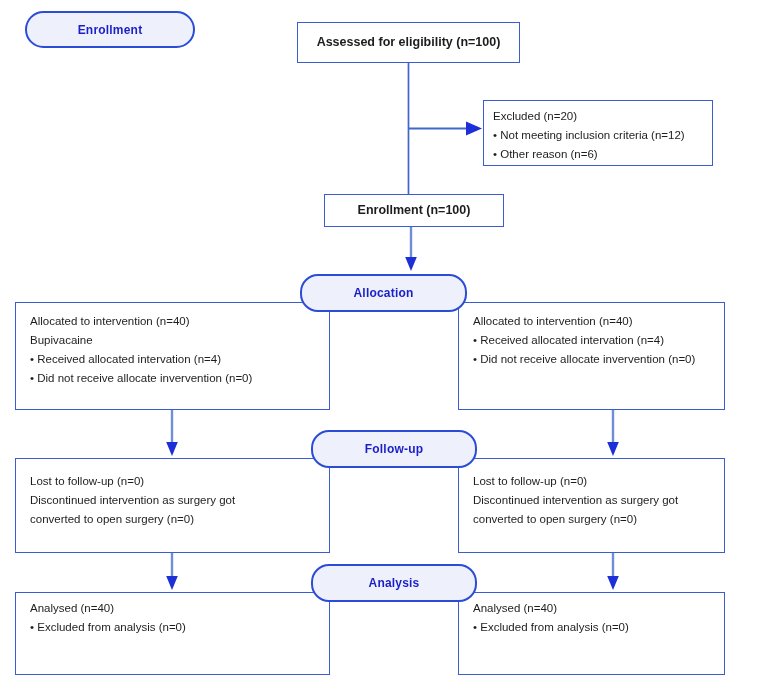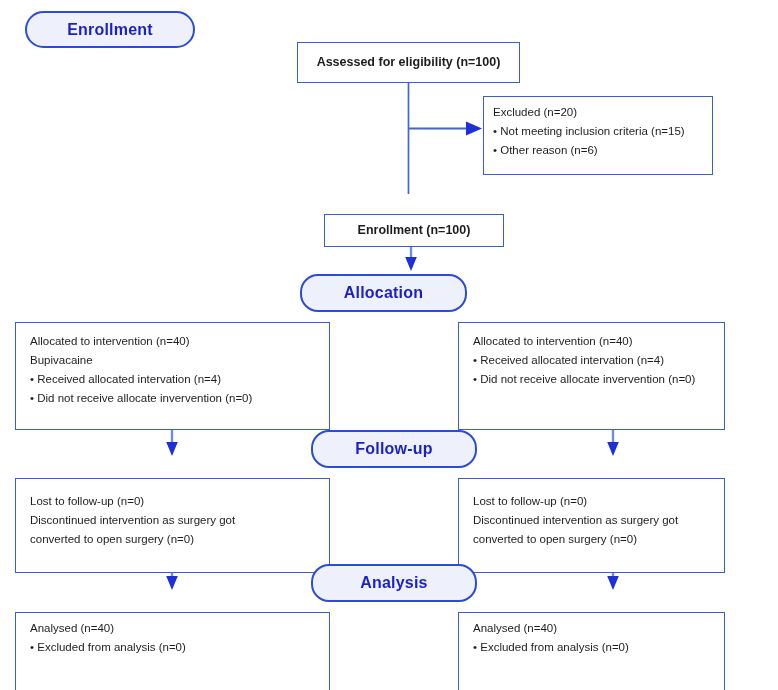--- a/index.html
+++ b/index.html
@@ -12,21 +12,20 @@
     overflow: hidden;
   }
   .wires { position: absolute; left: 0; top: 0; z-index: 1; }
   .box {
     position: absolute;
     box-sizing: border-box;
     border: 1.5px solid #3a5ed2;
     background: #ffffff;
     z-index: 2;
     color: #1d1d1f;
-    margin-top: 20px;
   }
   .head-box { display: flex; align-items: center; justify-content: center; }
   .head-box .line { font-weight: bold; font-size: 12.5px; }
   .text-box { padding: 9px 8px 0 14px; }
   .line {
     font-size: 11.5px;
     line-height: 19px;
     white-space: pre;
     color: #1d1d1f;
   }
@@ -35,21 +34,21 @@
     box-sizing: border-box;
     border: 2px solid #2b4cd6;
     background: #eef1fb;
     border-radius: 18px;
     display: flex;
     align-items: center;
     justify-content: center;
     z-index: 3;
     color: #1a1fc8;
     font-weight: bold;
-    font-size: 16px;
+    font-size: 12px;
     letter-spacing: 0.2px;
   }
   .pad-top { padding-top: 13px; }
   .pad-top-lg { padding-top: 6px; }
 </style>
 </head>
 <body>
 
 <div class="canvas">
 
@@ -96,23 +95,23 @@
     <span>Allocation</span>
   </div>
   <div class="pill" style="left:311px;top:564px;width:166px;height:38px;align-items:center;">
     <span>Analysis</span>
   </div>
 
   <div class="box head-box" style="left:297px;top:22px;width:223px;height:41px;">
     <span class="line">Assessed for eligibility (n=100)</span>
   </div>
 
-  <div class="box text-box" style="left:483px;top:76px;width:230px;height:79px;padding-top:6px;padding-left:9px;">
+  <div class="box text-box" style="left:483px;top:100px;width:230px;height:66px;padding-top:6px;padding-left:9px;">
     <div class="line">Excluded (n=20)</div>
-    <div class="line">• Not meeting inclusion criteria (n=15)</div>
+    <div class="line">• Not meeting inclusion criteria (n=12)</div>
     <div class="line">• Other reason (n=6)</div>
   </div>
 
   <div class="box head-box" style="left:324px;top:194px;width:180px;height:33px;">
     <span class="line">Enrollment (n=100)</span>
   </div>
 
   <div class="box text-box" style="left:15px;top:302px;width:315px;height:108px;">
     <div class="line">Allocated to intervention (n=40)</div>
     <div class="line">Bupivacaine</div>

